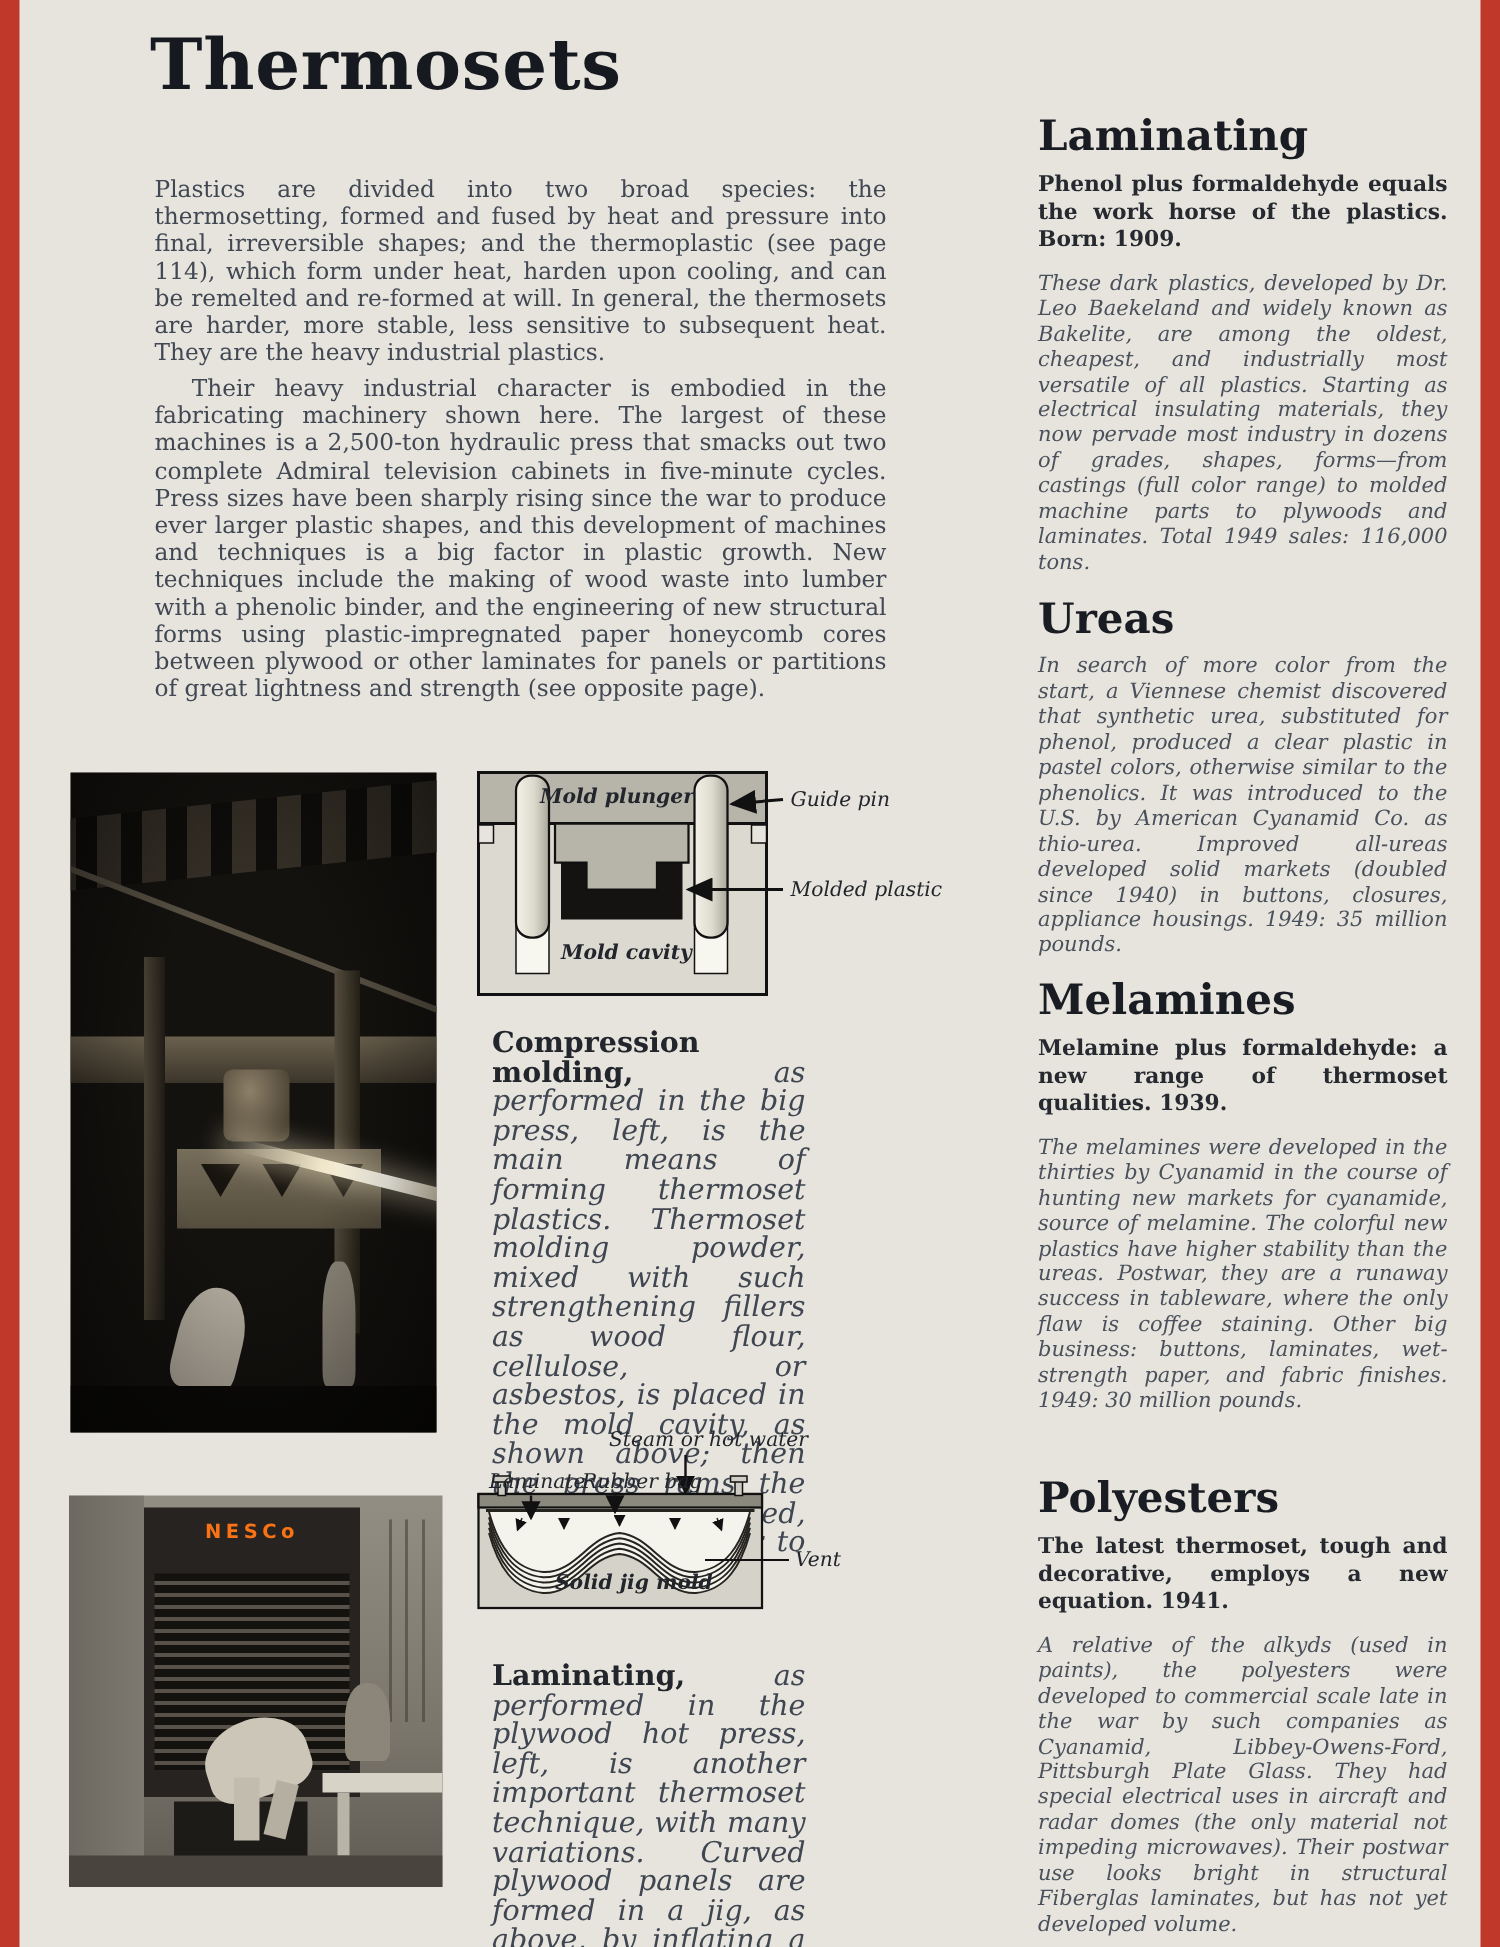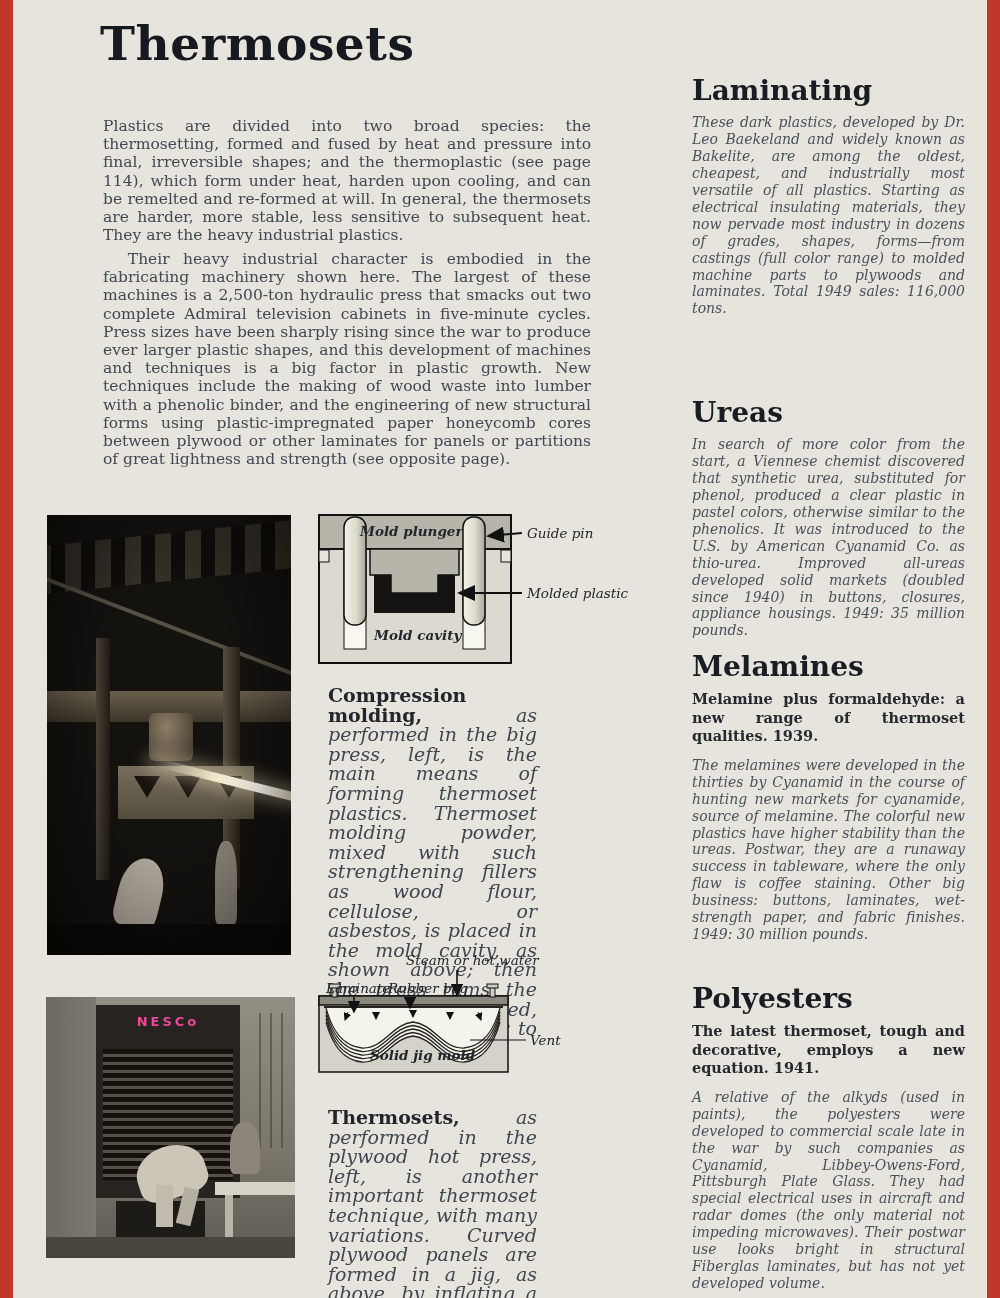--- a/index.html
+++ b/index.html
@@ -42,21 +42,21 @@
   .p1-workerL{left:29%;top:78%;width:18%;height:16%;background:#b5ada0;border-radius:48% 48% 22% 22%;
               transform:rotate(14deg);}
   .p1-workerR{left:69%;top:74%;width:9%;height:19%;background:#8f887b;border-radius:42% 42% 12% 12%;}
   .p1-floor{left:0;bottom:0;width:100%;height:7%;background:#0b0a08;}
   .p1-vig{left:0;top:0;width:100%;height:100%;
           background:radial-gradient(ellipse at 50% 45%,rgba(0,0,0,0) 38%,rgba(0,0,0,.55));}
 
   
   .p2-wall{left:0;top:0;width:20%;height:100%;background:linear-gradient(90deg,#6d6860,#7e7970);}
   .p2-press{left:20%;top:3%;width:58%;height:74%;background:#262320;text-align:center;}
-  .p2-sign{margin-top:9px;font-weight:bold;font-size:13px;letter-spacing:3px;color:#ec4899;
+  .p2-sign{margin-top:9px;font-weight:bold;font-size:13px;letter-spacing:3px;color:#f97316;
            font-family:"DejaVu Sans", sans-serif;}
   .p2-slats{left:23%;top:20%;width:52%;height:50%;
             background:repeating-linear-gradient(180deg,#14120f 0 5px,#57514a 5px 8px);}
   .p2-pipes{right:2%;top:6%;width:16%;height:52%;opacity:.55;
             background:repeating-linear-gradient(90deg,transparent 0 9px,#3f3b35 9px 11px);}
   .p2-worker{left:36%;top:57%;width:28%;height:20%;background:#ccc6b9;border-radius:50% 50% 28% 28%;
              transform:rotate(-18deg);}
   .p2-leg{left:44%;top:72%;width:7%;height:16%;background:#c2bcaf;}
   .p2-leg2{left:54%;top:73%;width:6%;height:14%;background:#b5afa2;transform:rotate(14deg);}
   .p2-worker2{left:74%;top:48%;width:12%;height:20%;background:#8b8679;border-radius:45% 45% 15% 15%;}
@@ -219,24 +219,25 @@
 
       <line x1="152" y1="88" x2="208" y2="88" stroke="#111" stroke-width="1.2"></line>
     </svg>
     <div class="dlabel" style="left:88px;top:0">Steam or hot water</div>
     <div class="dlabel" style="left:8px;top:28px">Laminate</div>
     <div class="dlabel" style="left:70px;top:28px">Rubber bag</div>
     <div class="dlabel" style="left:212px;top:80px">Vent</div>
     <div class="dlabel bold" style="left:52px;top:95px">Solid jig mold</div>
   </div>
 
-  <p class="caption cap2"><span class="cap-lead">Thermosets,</span><span class="cap-body"> as performed in the plywood hot press, left, is another important thermoset technique, with many variations. Curved plywood panels are formed in a jig, as above, by inflating a rubber bag with hot air or steam against them.</span></p>
+  <p class="caption cap2"><span class="cap-lead">Laminating,</span><span class="cap-body"> as performed in the plywood hot press, left, is another important thermoset technique, with many variations. Curved plywood panels are formed in a jig, as above, by inflating a rubber bag with hot air or steam against them.</span></p>
 
   <div class="section sec-0">
     <h2 class="sec-heading">Laminating</h2>
+    <p class="sec-subhead">Phenol plus formaldehyde equals the work horse of the plastics. Born: 1909.</p>
     <p class="sec-body">These dark plastics, developed by Dr. Leo Baekeland and widely known as Bakelite, are among the oldest, cheapest, and industrially most versatile of all plastics. Starting as electrical insulating materials, they now pervade most industry in dozens of grades, shapes, forms—from castings (full color range) to molded machine parts to plywoods and laminates. Total 1949 sales: 116,000 tons.</p>
   </div>
 
   <div class="section sec-1">
     <h2 class="sec-heading">Ureas</h2>
     <p class="sec-body">In search of more color from the start, a Viennese chemist discovered that synthetic urea, substituted for phenol, produced a clear plastic in pastel colors, otherwise similar to the phenolics. It was introduced to the U.S. by American Cyanamid Co. as thio-urea. Improved all-ureas developed solid markets (doubled since 1940) in buttons, closures, appliance housings. 1949: 35 million pounds.</p>
   </div>
 
   <div class="section sec-2">
     <h2 class="sec-heading">Melamines</h2>

